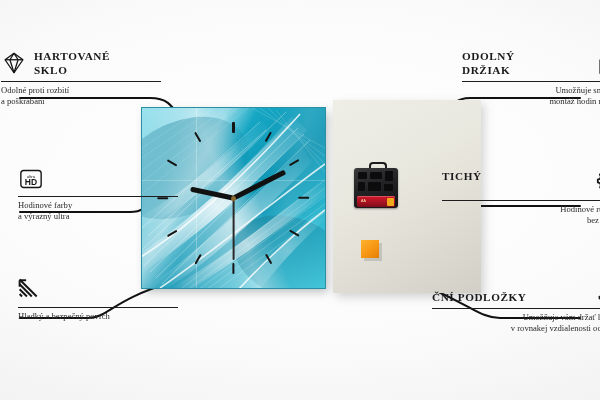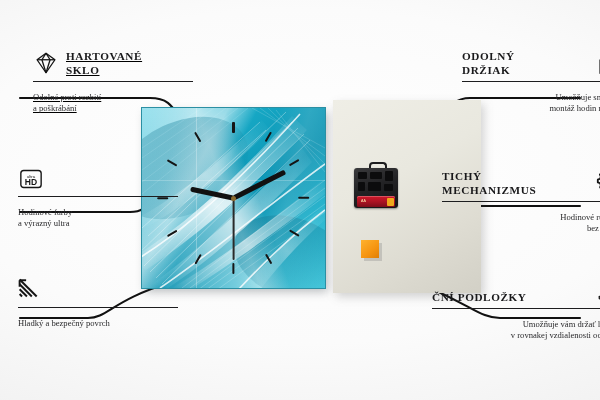--- a/index.html
+++ b/index.html
@@ -29,29 +29,29 @@
     font-size:11.2px;line-height:13.5px;color:#19191b;
     text-transform:uppercase;
   }
   .feat.left .ttl{text-align:left;}
   .feat.right .ttl{}
   .feat .rule{
     height:0;border-top:1.1px solid #1d1d1f;margin-top:4px;width:100%;
   }
   .feat .desc{
     font-family:"Liberation Serif", serif;
-    font-size:8.6px;line-height:11.4px;color:#2a2a2c;margin-top:10px;
+    font-size:8.6px;line-height:11.4px;color:#2a2a2c;margin-top:3px;
   }
   .feat.left .desc{text-align:left;}
   .feat.right .desc{text-align:right;}
   .ico{width:26px;height:26px;flex:0 0 26px;display:block;}
   .ico svg{display:block;width:26px;height:26px;}
 
   
-  #feat-glass{left:33px;top:50px;text-decoration:underline;}
+  #feat-glass{left:1px;top:50px;}
   #feat-print{left:18px;top:166px;}
   #feat-edges{left:18px;top:277px;}
   #feat-hanger{left:462px;top:50px;}
   #feat-silent{left:442px;top:170px;width:180px;}
   #feat-foam{left:432px;top:277px;width:190px;}
   #feat-hanger{width:160px;}
 
   
   #clock-wrap{
     position:absolute;left:141px;top:107px;width:183px;height:180px;
@@ -359,21 +359,20 @@
     <div class="desc">
       <span>Umožňuje snadnou</span><br>
       <span>montáž hodin na zeď</span>
     </div>
   </div>
 
   <div class="feat right" id="feat-silent">
     <div class="hdrow">
       <span class="ttl" style="flex:1 1 auto;">
         <span>TICHÝ</span><br>
-        <span>MECHANIZMUS</span>
       </span>
       <span class="ico">
         <svg viewBox="0 0 32 32" fill="none" stroke="#151515" stroke-width="2.2" stroke-linejoin="round">
           <path d="M16 4.2 l3.2 1.0 2.6 -1.2 2.0 2.6 -0.5 2.8 1.9 2.2 2.8 0.4 0.0 3.4 -2.7 1.0 -1.1 2.6 1.2 2.6 -2.6 2.1 -2.6 -1.0 -2.5 1.1 -0.9 2.7 -3.4 0 -1.1 -2.7 -2.6 -1.1 -2.6 1.2 -2.1 -2.6 1.0 -2.6 -1.1 -2.5 -2.7 -0.9 0 -3.4 2.7 -1.1 1.1 -2.6 -1.2 -2.6 2.6 -2.1 2.6 1.0 2.5 -1.1 z"></path>
           <circle cx="16" cy="16" r="4.6"></circle>
         </svg>
       </span>
     </div>
     <div class="rule"></div>
     <div class="desc">

